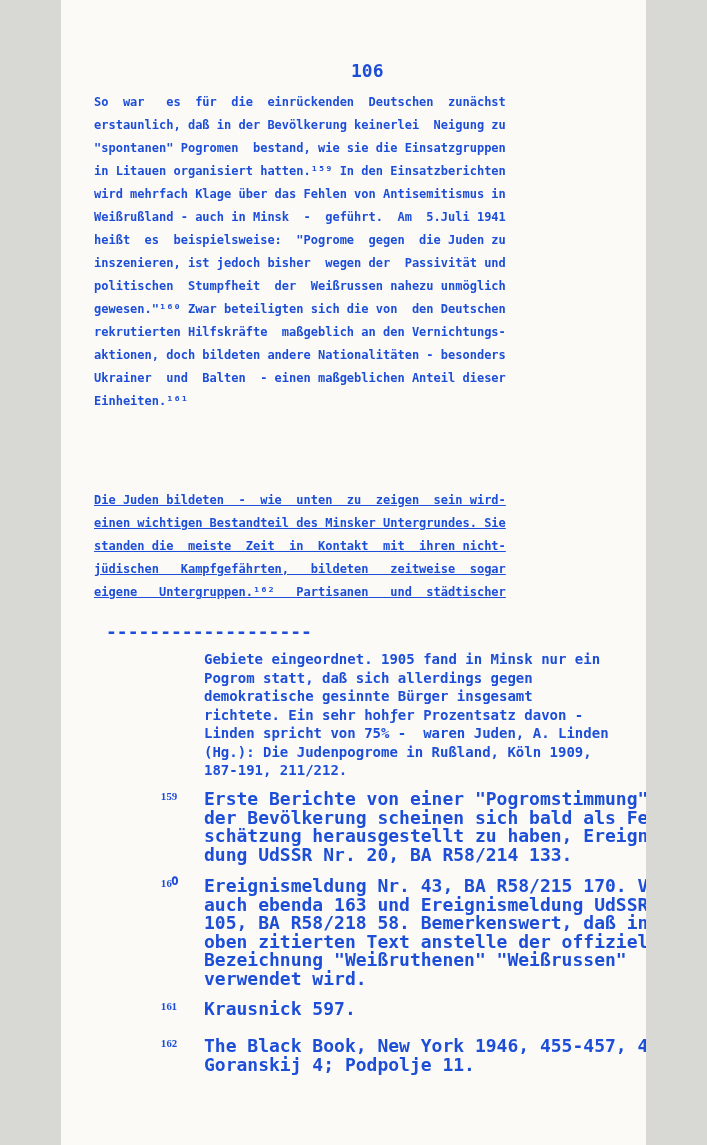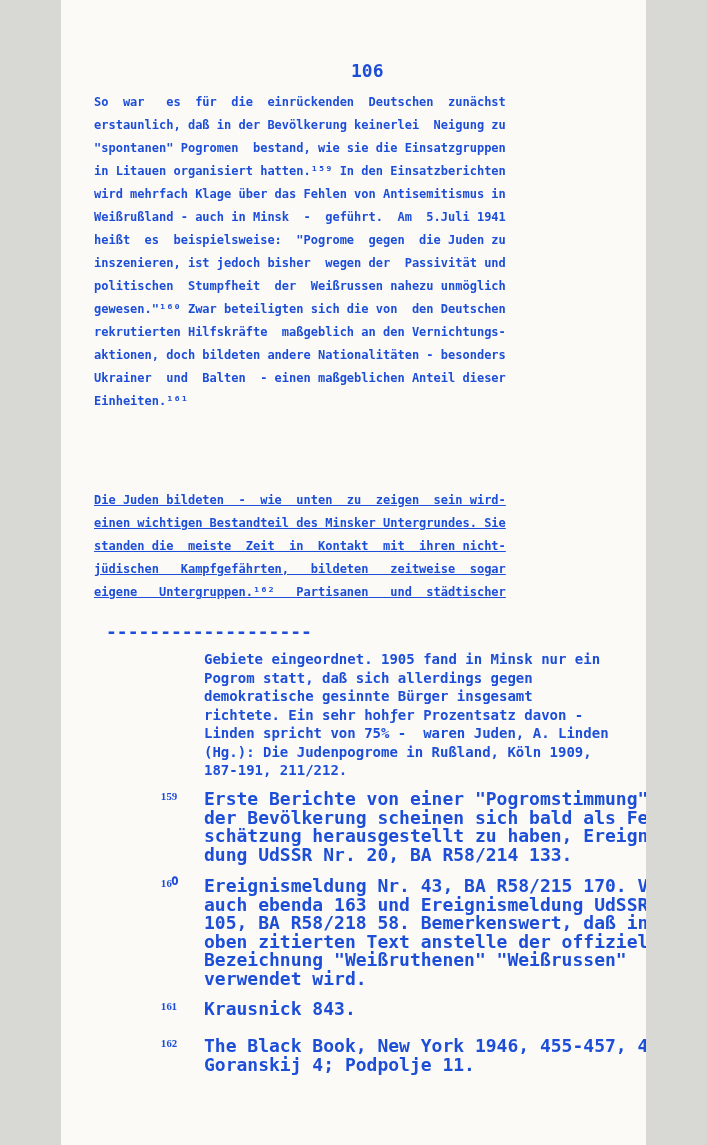--- a/index.html
+++ b/index.html
@@ -127,21 +127,21 @@
     <div class="fn-text">Ereignismeldung Nr. 43, BA R58/215 170. Vgl.
 auch ebenda 163 und Ereignismeldung UdSSR Nr.
 105, BA R58/218 58. Bemerkenswert, daß in dem
 oben zitierten Text anstelle der offiziellen
 Bezeichnung "Weißruthenen" "Weißrussen"
 verwendet wird.</div>
   </div>
 
   <div class="fn fn-161">
     <span class="fn-marker">¹⁶¹</span>
-    <div class="fn-text">Krausnick 843.</div>
+    <div class="fn-text">Krausnick 597.</div>
   </div>
 
   <div class="fn fn-162">
     <span class="fn-marker">¹⁶²</span>
     <div class="fn-text">The Black Book, New York 1946, 455-457, 462;
 Goranskij 4; Podpolje 11.</div>
   </div>
 
 </div>
 

